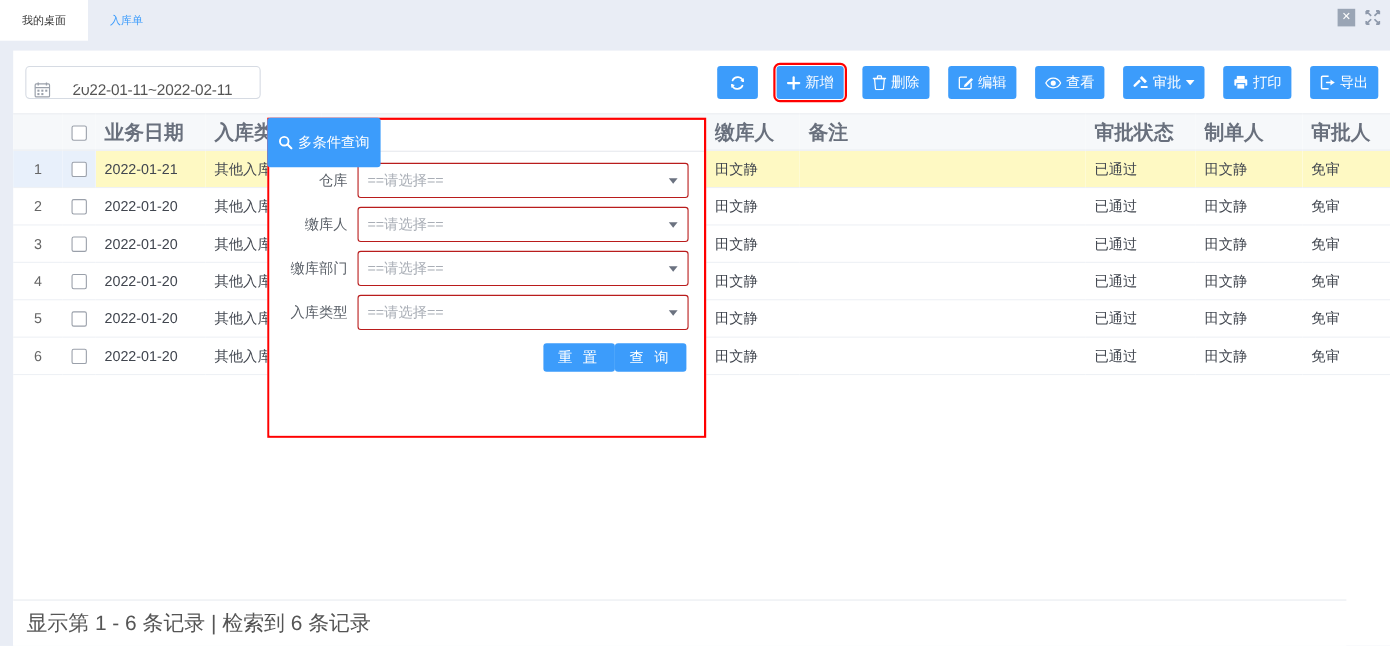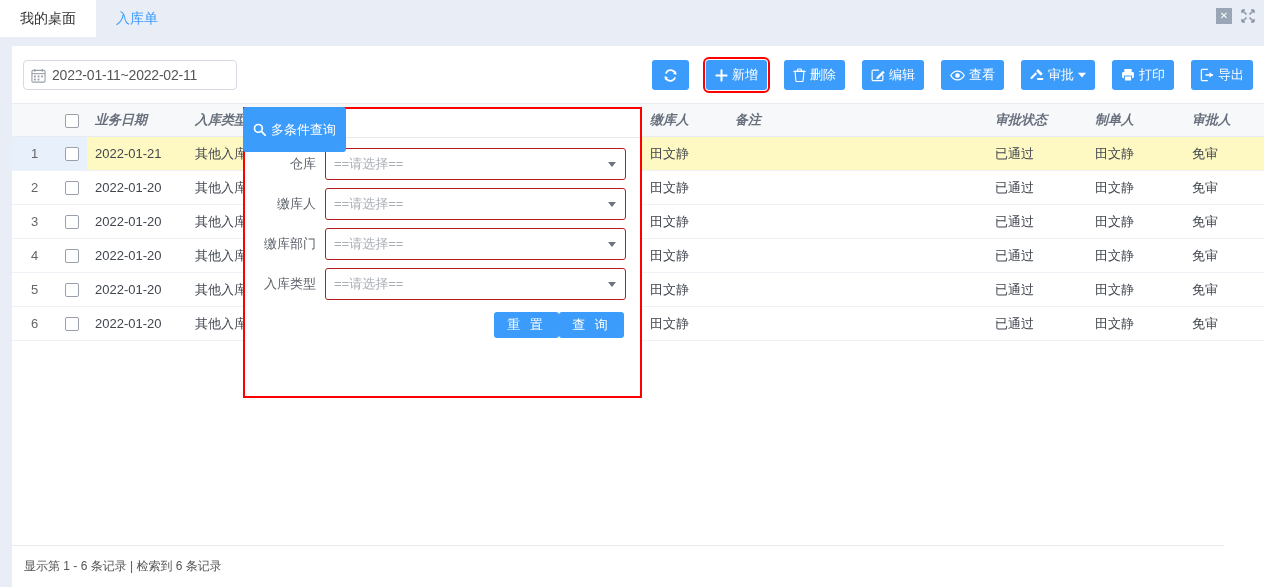--- a/index.html
+++ b/index.html
@@ -12,21 +12,21 @@
   }
 
   
   #tabbar {
     position: absolute; left: 0; top: 0; width: 1264px; height: 37px;
     background: #e9edf5;
     display: flex; align-items: stretch;
   }
   .tab {
     display: flex; align-items: center; justify-content: center;
-    padding: 0 20px; font-size: 14px; color: #333;
+    padding: 0 20px; font-size: 10px; color: #333;
     height: 37px; cursor: pointer; white-space: nowrap;
   }
   .tab.inactive { background: #ffffff; color: #333; }
   .tab.active { background: #e9edf5; color: #3a9bfc; }
 
   #win-controls {
     position: absolute; right: 8px; top: 8px;
     display: flex; align-items: center; gap: 8px;
   }
   .wc-btn {
@@ -48,22 +48,22 @@
 
   
   #toolbar {
     position: relative; height: 48px;
     padding: 9px 0 0 0;
   }
   #daterange {
     position: absolute; left: 11px; top: 14px;
     width: 214px; height: 30px;
     border: 1px solid #d6dbe3; border-radius: 4px;
-    background: #fff; display: flex; align-items: center;
-    padding: 0 7px; gap: 6px; cursor: pointer;
+    background: #fff; display: flex; align-items: flex-end;
+    padding: 0 7px; gap: 20px; cursor: pointer;
   }
   #daterange .cal { color: #9aa0aa; flex: 0 0 auto; display:flex; }
   #daterange .txt { font-size: 14px; color: #555; letter-spacing: -.2px; }
 
   #multi-query-btn {
     position: absolute; left: 231px; top: 61px;
     height: 45px; padding: 0 10px;
     background: #3c9cfb; color: #fff; border-radius: 3px;
     display: flex; align-items: center; gap: 5px;
     font-size: 13px; cursor: pointer; z-index: 40;
@@ -81,25 +81,25 @@
   }
   .tb-btn.icon-only { padding: 0 11px; }
   .tb-btn.highlighted { outline: 2px solid #ff0000; outline-offset: 1px; }
   .tb-ico { display: flex; align-items: center; }
 
   
   #grid { position: absolute; left: 0; top: 57px; width: 1252px; }
   table { border-collapse: collapse; width: 1252px; table-layout: fixed; }
   thead th {
     background: #f6f8fa; color: #69707d;
-    font-size: 13px; font-weight: bold; text-align: left;
+    font-size: 18px; font-weight: bold; text-align: left;
     height: 33px; padding: 0 8px;
     border-bottom: 1px solid #e8ebf0;
     border-top: 1px solid #e8ebf0;
-    overflow: hidden; white-space: nowrap; font-style: italic;
+    overflow: hidden; white-space: nowrap;
   }
   tbody td {
     font-size: 13px; color: #41464f; height: 34px; padding: 0 8px;
     border-bottom: 1px solid #eef1f5;
     overflow: hidden; white-space: nowrap;
   }
   tbody tr.sel td { background: #fef9c3; }
   tbody tr.sel td:first-child,
   tbody tr.sel td:nth-child(2) { background: #e8f0fb; }
   td.idx, th.idx { width: 45px; text-align: center; color: #666; padding:0; }
@@ -160,21 +160,21 @@
     height: 26px; min-width: 65px; padding: 0 12px;
     display: flex; align-items: center; justify-content: center;
     font-size: 13px; cursor: pointer; letter-spacing: 3px;
   }
 
   
   #footer {
     position: absolute; left: 0; bottom: 0; width: 1212px; height: 42px;
     border-top: 1px solid #e8ebf0;
     display: flex; align-items: center; padding-left: 12px;
-    font-size: 12px; color: #555; background: #fff;
+    font-size: 19px; color: #555; background: #fff;
   }
 </style>
 </head>
 <body>
 
 <div id="tabbar">
   <div class="tab inactive">
     <span>我的桌面</span>
   </div>
   <div class="tab active">

